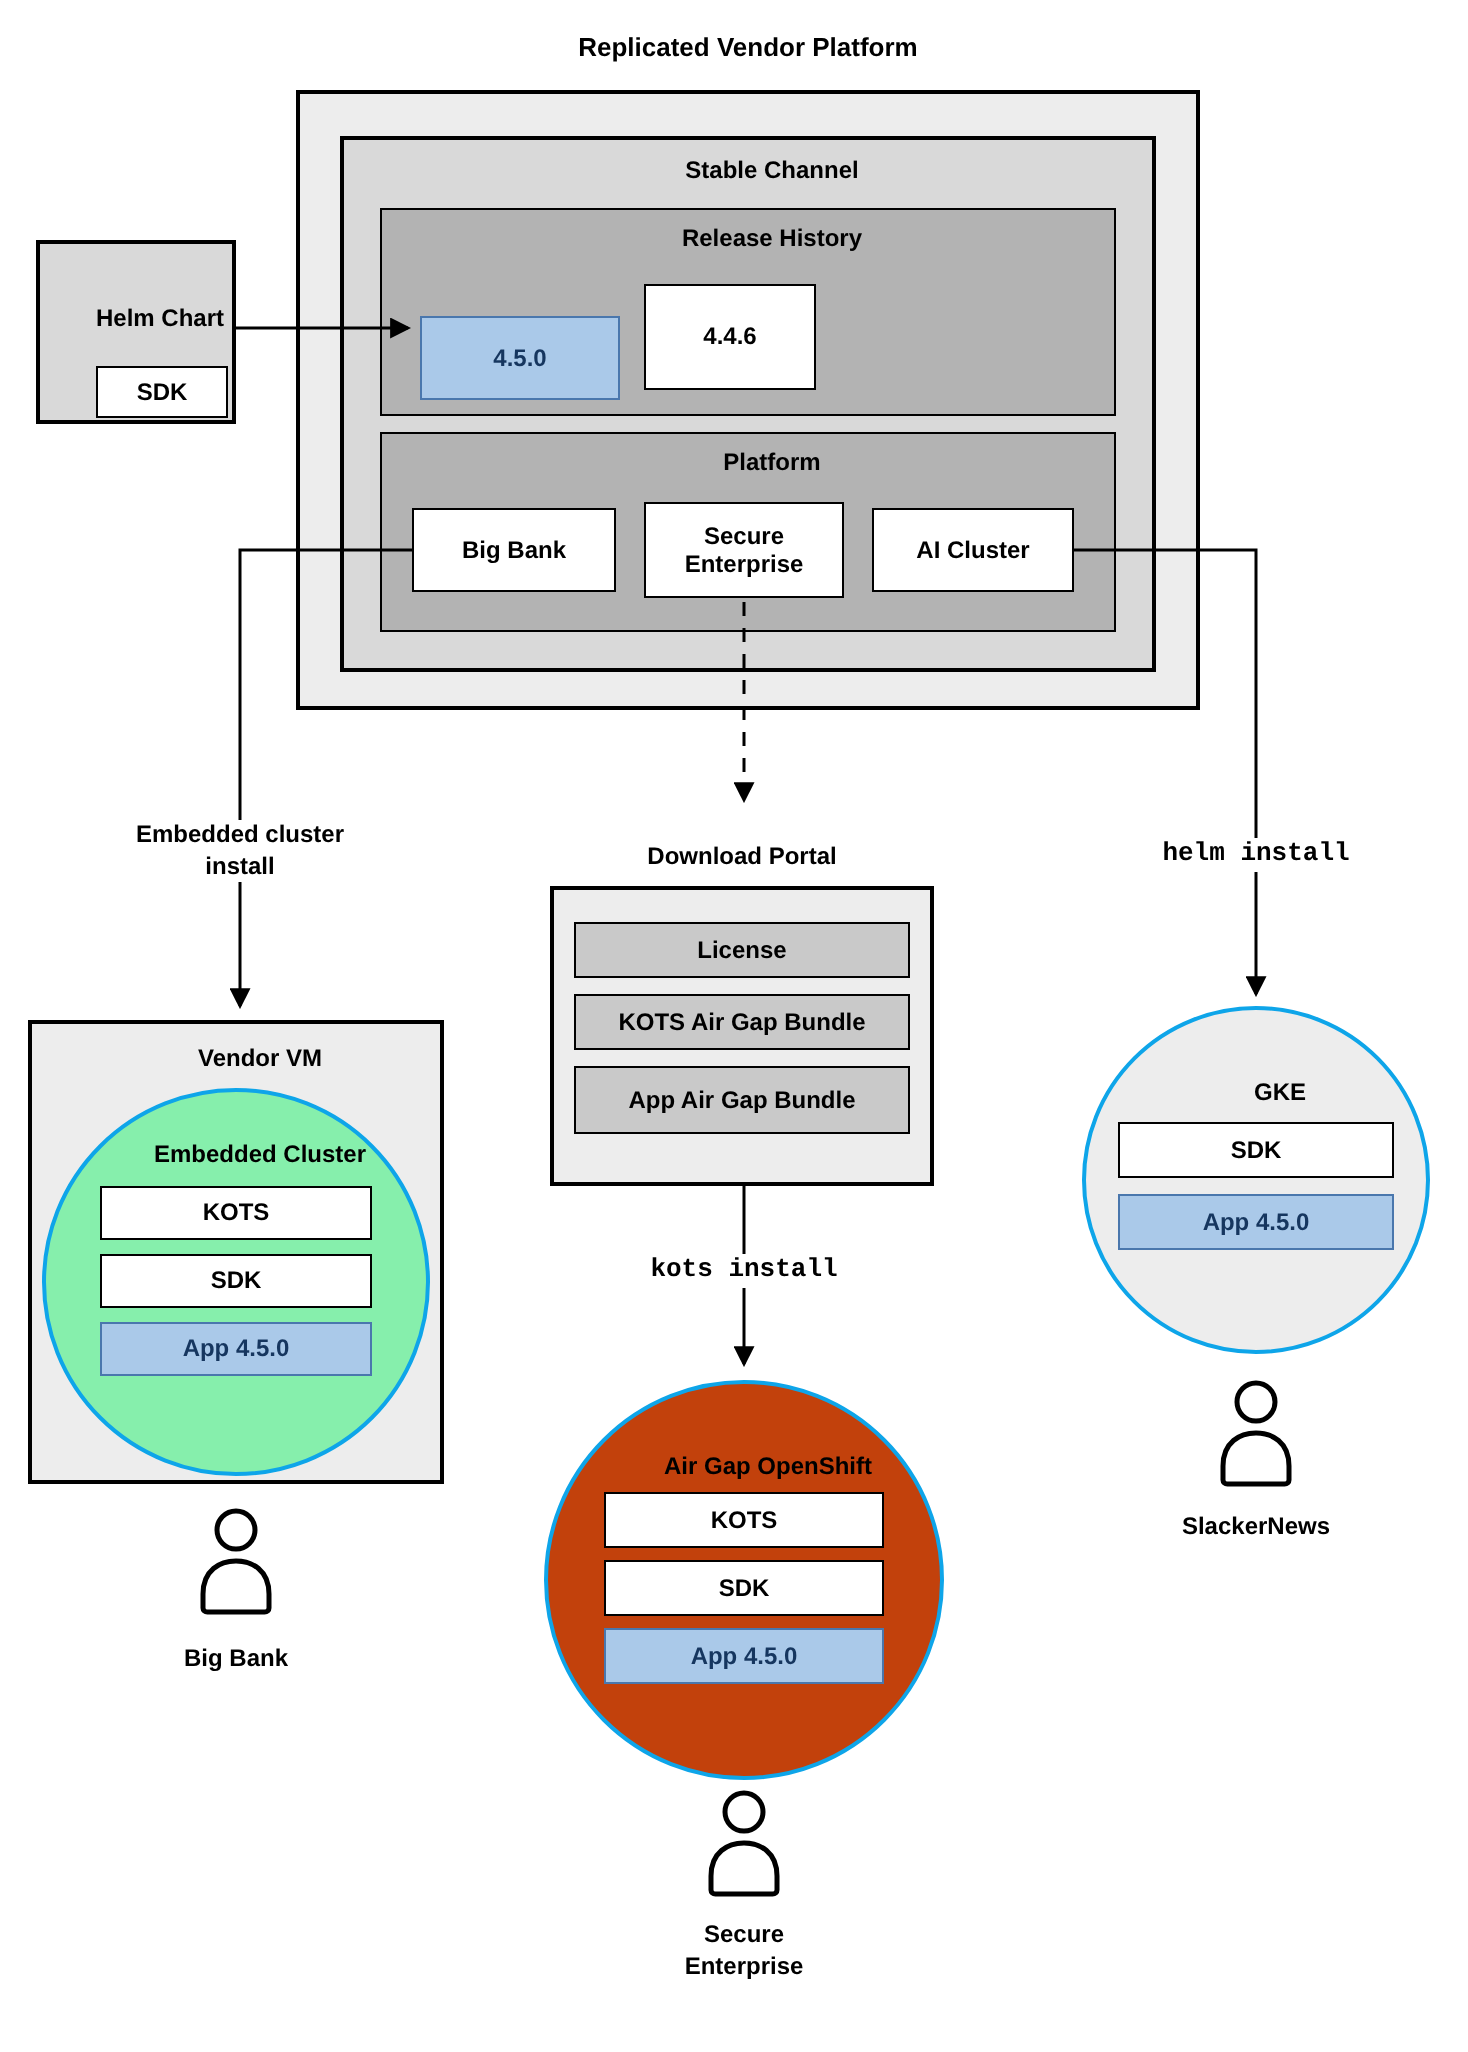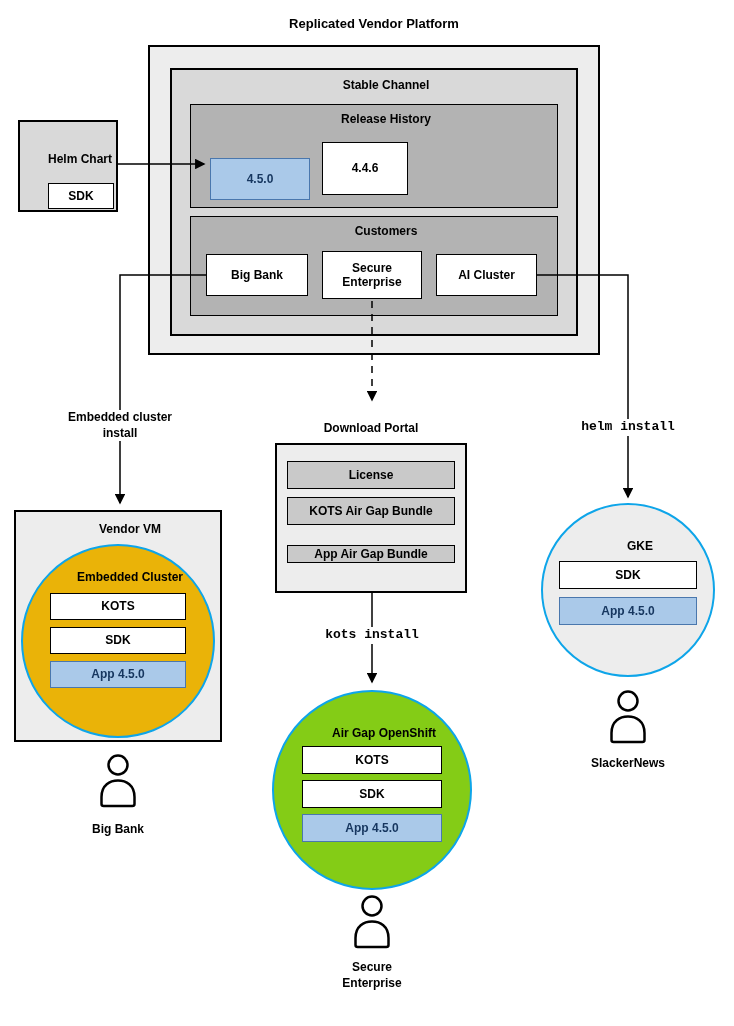--- a/index.html
+++ b/index.html
@@ -53,50 +53,50 @@
     <div class="container bg-stable" style="left:20px;top:21px;width:408px;height:268px;">
       <div class="section-label" style="top:8px">Stable Channel</div>
 
       <div class="container bg-dark" style="left:18px;top:34px;width:368px;height:104px;">
         <div class="section-label" style="top:7px">Release History</div>
         <div class="node highlight" style="left:19px;top:37px;width:100px;height:42px;margin-top:16px;">4.5.0</div>
         <div class="node" style="left:131px;top:37px;width:86px;height:53px;">4.4.6</div>
       </div>
 
       <div class="container bg-dark" style="left:18px;top:146px;width:368px;height:100px;">
-        <div class="section-label" style="top:7px">Customers</div>
+        <div class="section-label" style="top:7px">Platform</div>
         <div class="node" style="left:15px;top:37px;width:102px;height:42px;">Big Bank</div>
         <div class="node" style="left:131px;top:34px;width:100px;height:48px;">Secure Enterprise</div>
         <div class="node" style="left:245px;top:37px;width:101px;height:42px;">AI Cluster</div>
       </div>
     </div>
   </div>
 
   <div class="container bg-stable" style="left:18px;top:120px;width:100px;height:92px;">
     <div class="section-label" style="top:30px">Helm Chart</div>
     <div class="node" style="left:28px;top:61px;width:66px;height:26px;">SDK</div>
   </div>
 
   <div class="container bg-light" style="left:14px;top:510px;width:208px;height:232px;">
     <div class="section-label" style="top:10px">Vendor VM</div>
-    <div class="circle bg-stable" style="left:5px;top:32px;width:194px;height:194px;background:#eab308;">
+    <div class="circle bg-stable" style="left:5px;top:32px;width:194px;height:194px;background:#86efac;">
       <div class="section-label" style="top:24px">Embedded Cluster</div>
       <div class="node" style="left:27px;top:47px;width:136px;height:27px;">KOTS</div>
       <div class="node" style="left:27px;top:81px;width:136px;height:27px;">SDK</div>
       <div class="node highlight" style="left:27px;top:115px;width:136px;height:27px;">App 4.5.0</div>
     </div>
   </div>
 
   <div class="container bg-light" style="left:275px;top:443px;width:192px;height:150px;">
     <div class="node gray-node" style="left:10px;top:16px;width:168px;height:28px;">License</div>
     <div class="node gray-node" style="left:10px;top:52px;width:168px;height:28px;">KOTS Air Gap Bundle</div>
-    <div class="node gray-node" style="left:10px;top:100px;width:168px;height:18px;">App Air Gap Bundle</div>
+    <div class="node gray-node" style="left:10px;top:88px;width:168px;height:34px;">App Air Gap Bundle</div>
   </div>
 
-  <div class="circle bg-light" style="left:272px;top:690px;width:200px;height:200px;background:#84cc16;">
+  <div class="circle bg-light" style="left:272px;top:690px;width:200px;height:200px;background:#c2410c;">
     <div class="section-label" style="top:34px">Air Gap OpenShift</div>
     <div class="node" style="left:28px;top:54px;width:140px;height:28px;">KOTS</div>
     <div class="node" style="left:28px;top:88px;width:140px;height:28px;">SDK</div>
     <div class="node highlight" style="left:28px;top:122px;width:140px;height:28px;">App 4.5.0</div>
   </div>
 
   <div class="circle bg-light" style="left:541px;top:503px;width:174px;height:174px;background:#ededed;">
     <div class="section-label" style="top:34px">GKE</div>
     <div class="node" style="left:16px;top:56px;width:138px;height:28px;">SDK</div>
     <div class="node highlight" style="left:16px;top:92px;width:138px;height:28px;">App 4.5.0</div>

